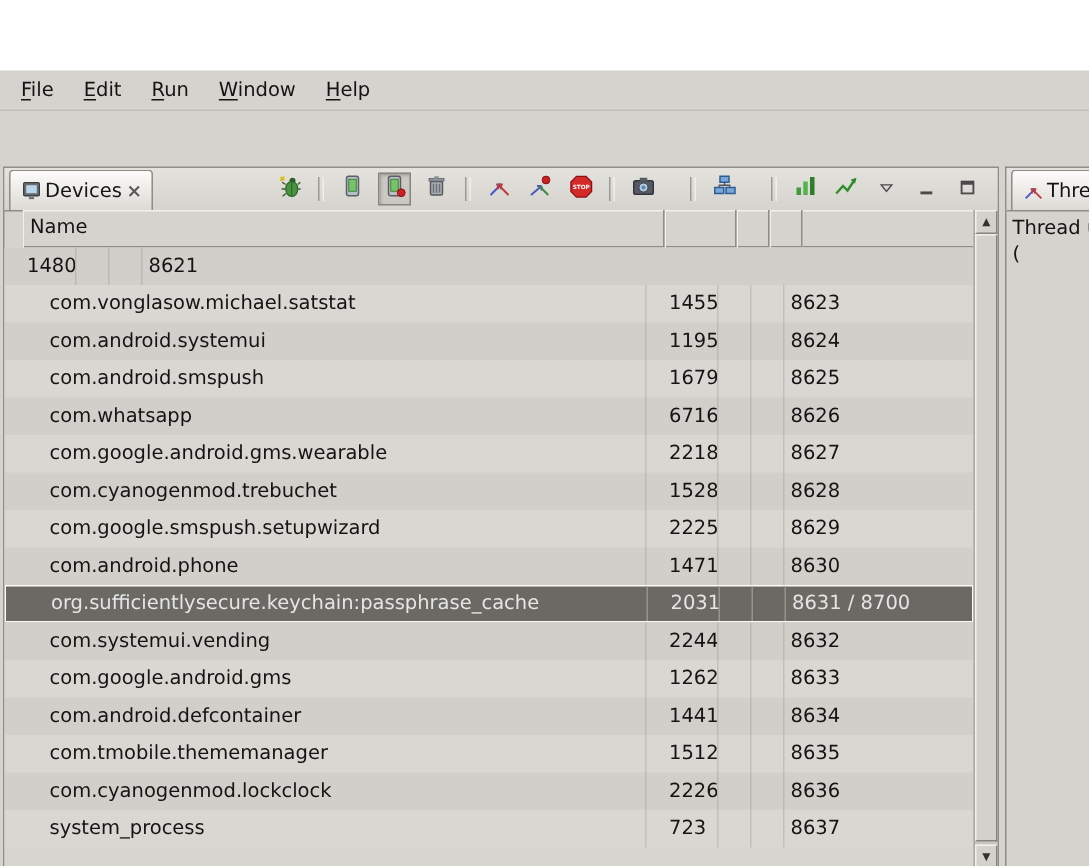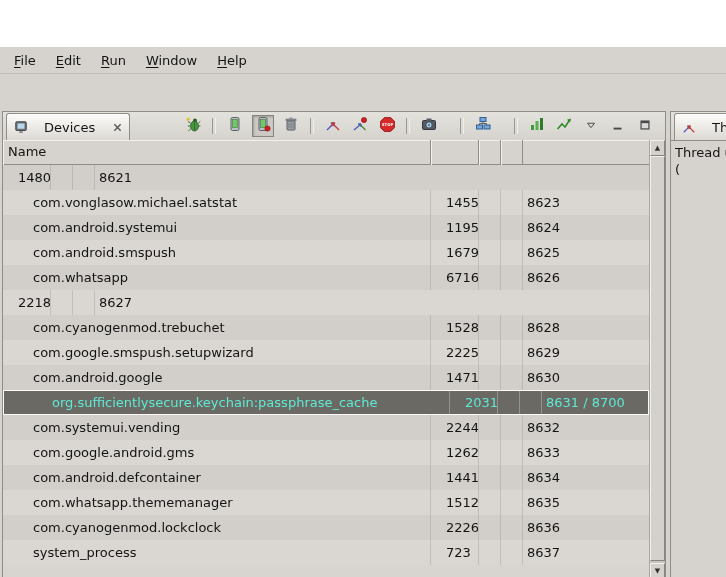--- a/index.html
+++ b/index.html
@@ -10,50 +10,50 @@
   }
   
   .menubar{position:absolute;top:0;left:0;right:0;height:26px;display:flex;align-items:center;
     padding-left:4px;border-bottom:1px solid #c2bfba;}
   .menu-item{font-size:13px;padding:3px 10px;}
   .menu-item u{text-underline-offset:2px;}
   
   .panel{position:absolute;background:#d6d3ce;border:1px solid #8f8d86;box-sizing:border-box;}
   .tabbar{position:absolute;top:0;left:0;right:0;height:28px;border-bottom:1px solid #8f8d86;
     display:flex;align-items:flex-end;background:linear-gradient(#e4e2dd,#d6d3ce);}
-  .tab{display:flex;align-items:center;gap:16px;height:26px;padding:0 7px;margin-left:3px;
+  .tab{display:flex;align-items:center;gap:2px;height:26px;padding:0 7px;margin-left:3px;
     background:linear-gradient(#fdfcfa,#dcd9d4);border:1px solid #8f8d86;border-bottom:none;
     border-top-left-radius:3px;border-top-right-radius:3px;font-size:13px;white-space:nowrap;}
   .tab .ic{display:flex;align-items:center;}
   .closebox{display:flex;align-items:center;margin-left:2px;}
   
   .view-toolbar{margin-left:auto;display:flex;align-items:center;gap:7px;padding-right:10px;height:100%;}
   .icon-btn{width:20px;height:20px;display:flex;align-items:center;justify-content:center;}
   .icon-btn.pressed{width:22px;height:22px;background:#ccc9c4;border:1px solid #87857f;
     box-shadow:inset 1px 1px 2px rgba(0,0,0,.22);box-sizing:border-box;}
   .tsep{width:2px;height:16px;border-left:1px solid #9b9992;border-right:1px solid #f0eeea;margin:0 2px;}
   .gap-lg{margin-left:14px;}
   
   .content{position:absolute;top:28px;left:0;right:0;bottom:0;}
-  .table-header{position:absolute;top:0;left:0;right:16px;height:25px;display:flex;background:#d6d3ce;}
+  .table-header{position:absolute;top:0;left:12px;right:16px;height:25px;display:flex;background:#d6d3ce;}
   .hcell{box-sizing:border-box;height:25px;line-height:24px;font-size:13px;padding-left:5px;
     border-right:1px solid #8f8d86;box-shadow:inset 1px 1px 0 #f2f0eb, inset 0 -1px 0 #8f8d86;}
   .w-name{width:428px;} .w-pid{width:48px;} .w-n1{width:22px;} .w-n2{width:22px;}
   .w-port{flex:1;border-right:none;box-shadow:inset 0 1px 0 #f2f0eb, inset 0 -1px 0 #8f8d86;}
   .rows{position:absolute;top:25px;left:0;right:16px;bottom:16px;background:#d8d5d0;overflow:hidden;}
   .row{display:flex;height:25px;box-sizing:border-box;}
   .row:nth-child(odd){background:#d2cfca;}
   .row:nth-child(even){background:#dad7d2;}
   .row .cell{box-sizing:border-box;height:100%;line-height:25px;font-size:13px;white-space:nowrap;
     overflow:hidden;border-right:1px solid rgba(110,108,102,0.22);}
   .c-name{width:428px;padding-left:30px;}
   .c-pid{width:48px;padding-left:15px;}
   .c-n1{width:22px;} .c-n2{width:22px;}
   .c-port{flex:1;padding-left:4px;border-right:none !important;}
-  .row.selected{background:#6b6964;color:#5eead4;border:1px solid #fbfaf8;padding-left:18px;}
+  .row.selected{background:#6b6964;color:#e5e5e5;border:1px solid #fbfaf8;}
   .row.selected .cell{line-height:23px;border-right:1px solid #96938d;}
   
   .vscroll{position:absolute;top:0;right:0;width:16px;bottom:16px;background:#c9c6c1;
     border-left:1px solid #aaa7a1;box-sizing:border-box;}
   .hscroll{position:absolute;left:0;right:16px;bottom:0;height:16px;background:#c9c6c1;
     border-top:1px solid #aaa7a1;box-sizing:border-box;}
   .sbtn{position:absolute;background:#d4d1cc;border:1px solid;border-color:#f2f0eb #85837d #85837d #f2f0eb;
     box-sizing:border-box;display:flex;align-items:center;justify-content:center;font-size:7px;color:#33312e;}
   .sbtn.up{top:0;left:0;width:15px;height:16px;}
   .sbtn.down{bottom:0;left:0;width:15px;height:16px;}
@@ -276,41 +276,42 @@
     <div class="cell c-port">8625</div>
   </div>
           <div class="row">
     <div class="cell c-name">com.whatsapp</div>
     <div class="cell c-pid">6716</div>
     <div class="cell c-n1"></div>
     <div class="cell c-n2"></div>
     <div class="cell c-port">8626</div>
   </div>
           <div class="row">
+    <div class="cell c-name">com.google.android.gms.wearable</div>
     <div class="cell c-pid">22185</div>
     <div class="cell c-n1"></div>
     <div class="cell c-n2"></div>
     <div class="cell c-port">8627</div>
   </div>
           <div class="row">
     <div class="cell c-name">com.cyanogenmod.trebuchet</div>
     <div class="cell c-pid">1528</div>
     <div class="cell c-n1"></div>
     <div class="cell c-n2"></div>
     <div class="cell c-port">8628</div>
   </div>
           <div class="row">
     <div class="cell c-name">com.google.smspush.setupwizard</div>
     <div class="cell c-pid">22250</div>
     <div class="cell c-n1"></div>
     <div class="cell c-n2"></div>
     <div class="cell c-port">8629</div>
   </div>
           <div class="row">
-    <div class="cell c-name">com.android.google</div>
+    <div class="cell c-name">com.android.phone</div>
     <div class="cell c-pid">1471</div>
     <div class="cell c-n1"></div>
     <div class="cell c-n2"></div>
     <div class="cell c-port">8630</div>
   </div>
           <div class="row selected">
     <div class="cell c-name">org.sufficientlysecure.keychain:passphrase_cache</div>
     <div class="cell c-pid">20311</div>
     <div class="cell c-n1"></div>
     <div class="cell c-n2"></div>
@@ -331,21 +332,21 @@
     <div class="cell c-port">8633</div>
   </div>
           <div class="row">
     <div class="cell c-name">com.android.defcontainer</div>
     <div class="cell c-pid">14411</div>
     <div class="cell c-n1"></div>
     <div class="cell c-n2"></div>
     <div class="cell c-port">8634</div>
   </div>
           <div class="row">
-    <div class="cell c-name">com.whatsapp.thememanager</div>
+    <div class="cell c-name">com.tmobile.thememanager</div>
     <div class="cell c-pid">1512</div>
     <div class="cell c-n1"></div>
     <div class="cell c-n2"></div>
     <div class="cell c-port">8635</div>
   </div>
           <div class="row">
     <div class="cell c-name">com.cyanogenmod.lockclock</div>
     <div class="cell c-pid">22265</div>
     <div class="cell c-n1"></div>
     <div class="cell c-n2"></div>

